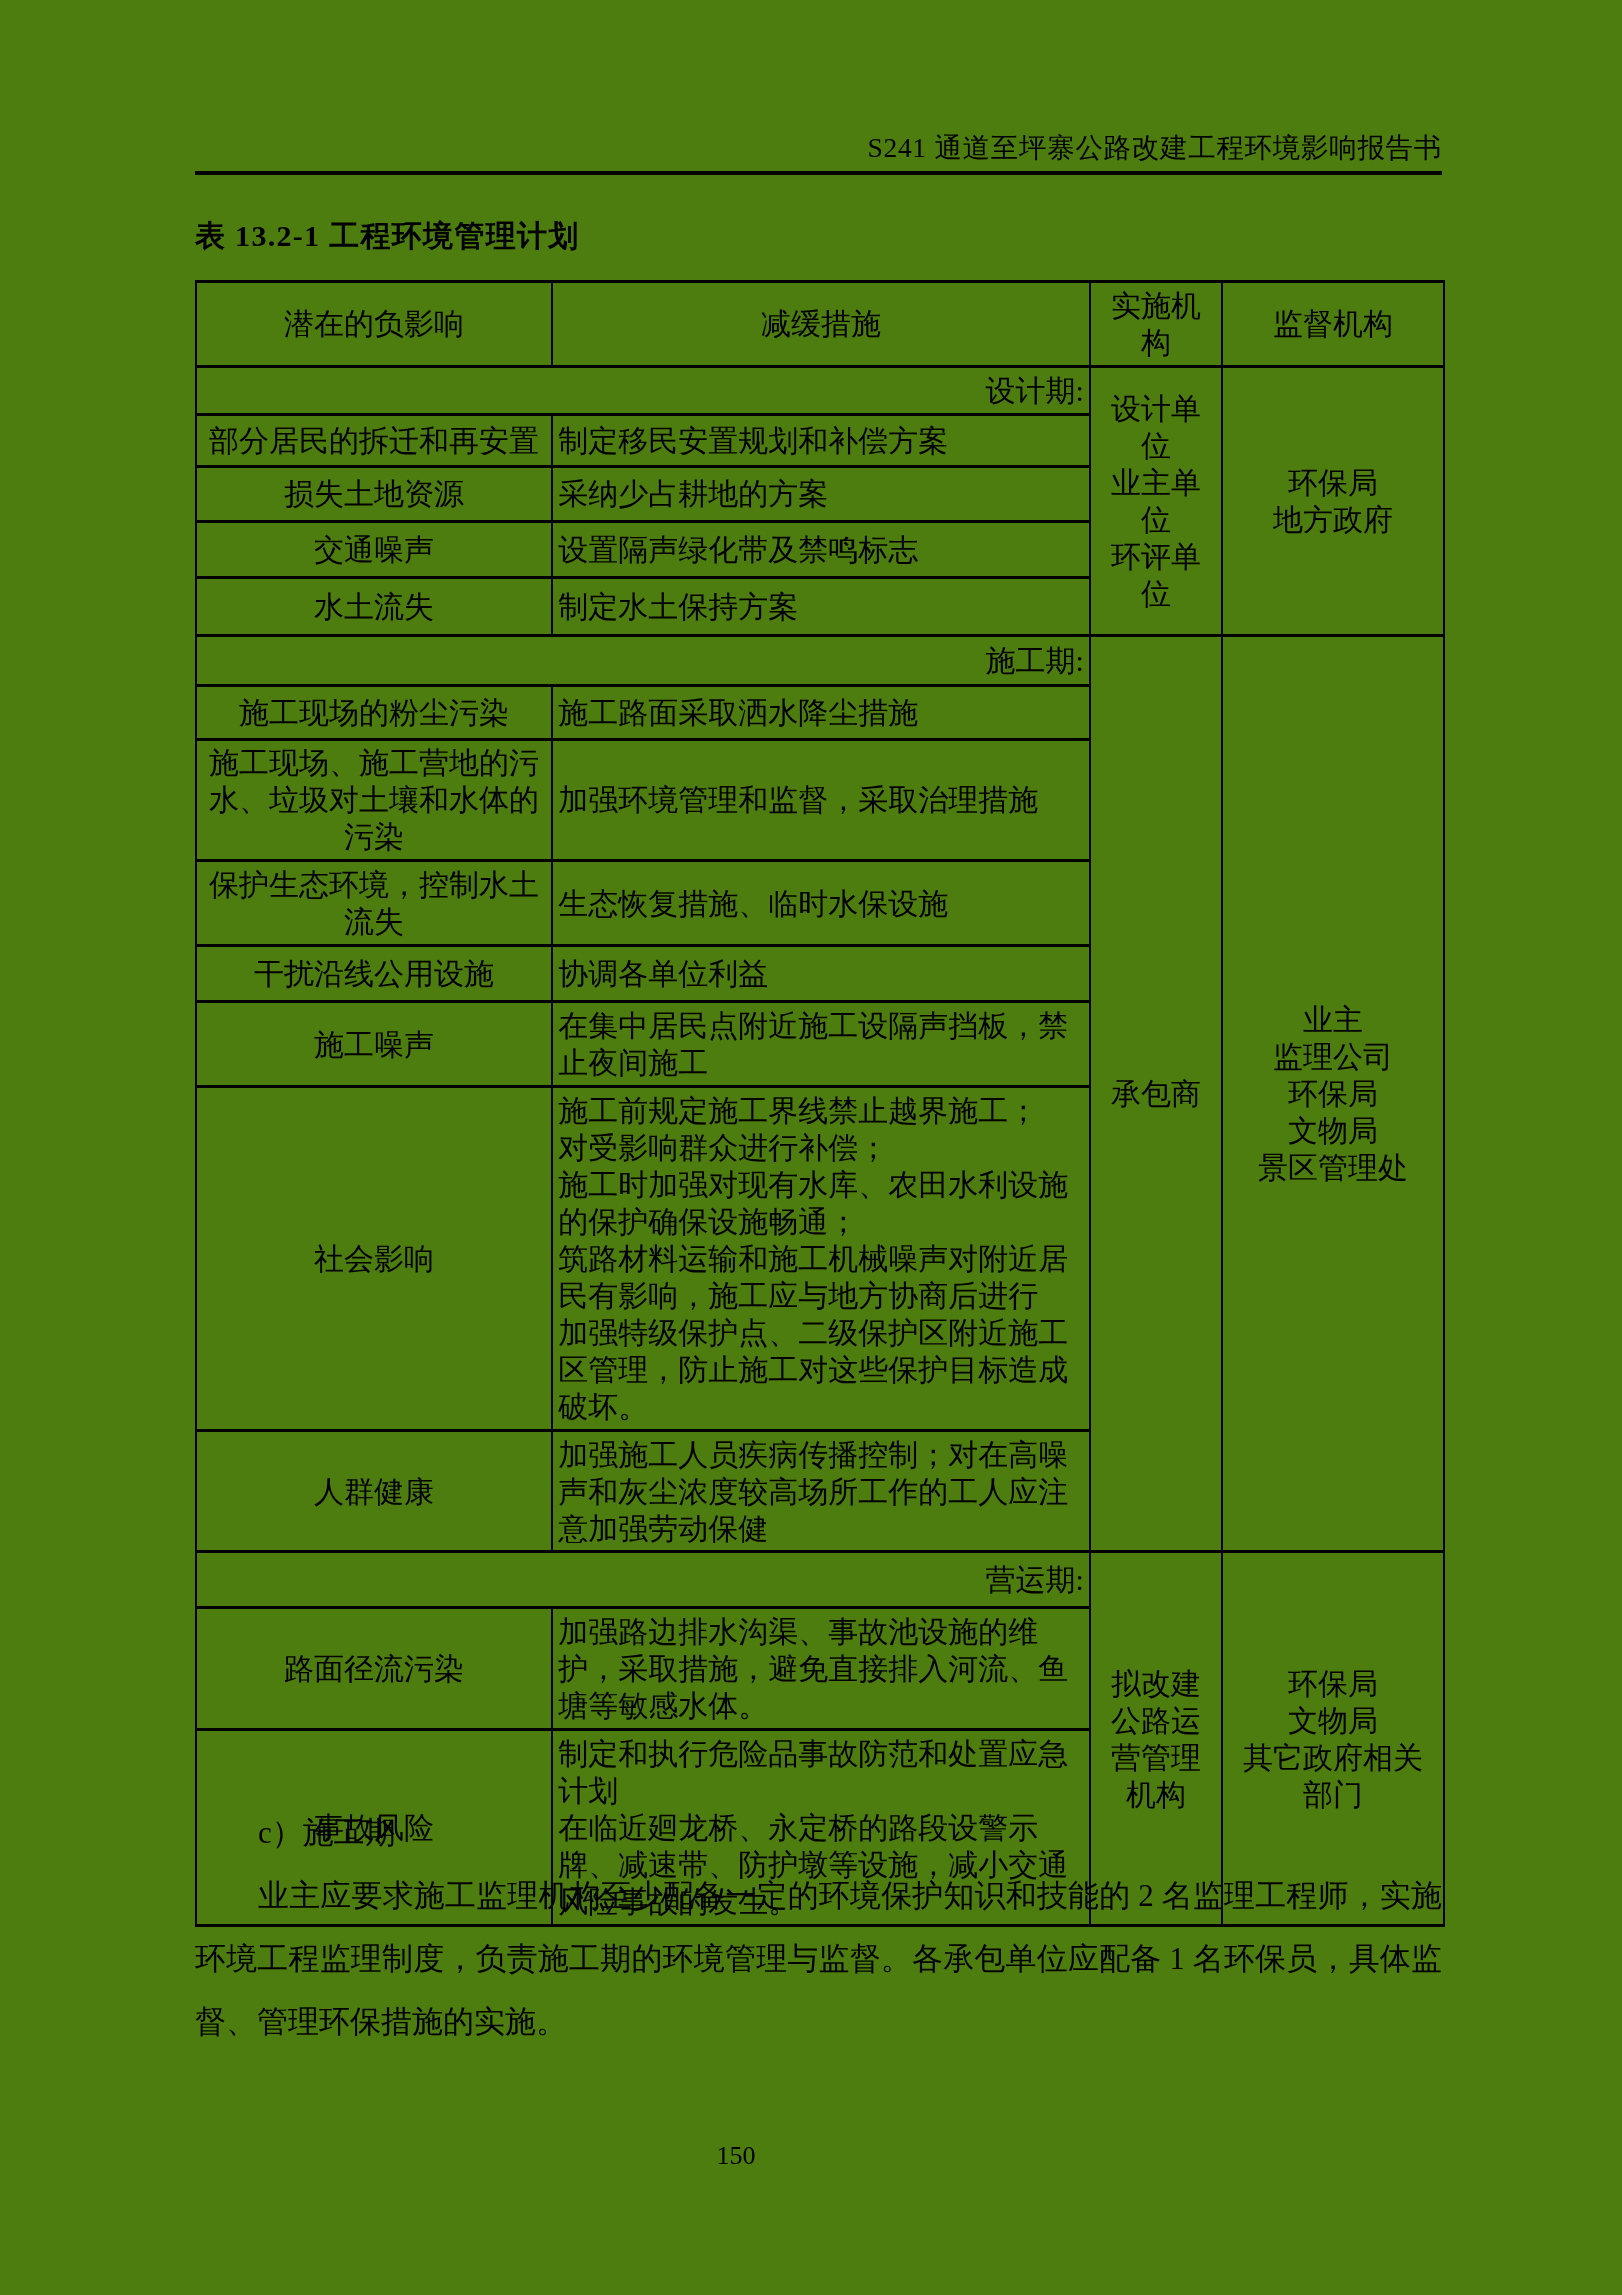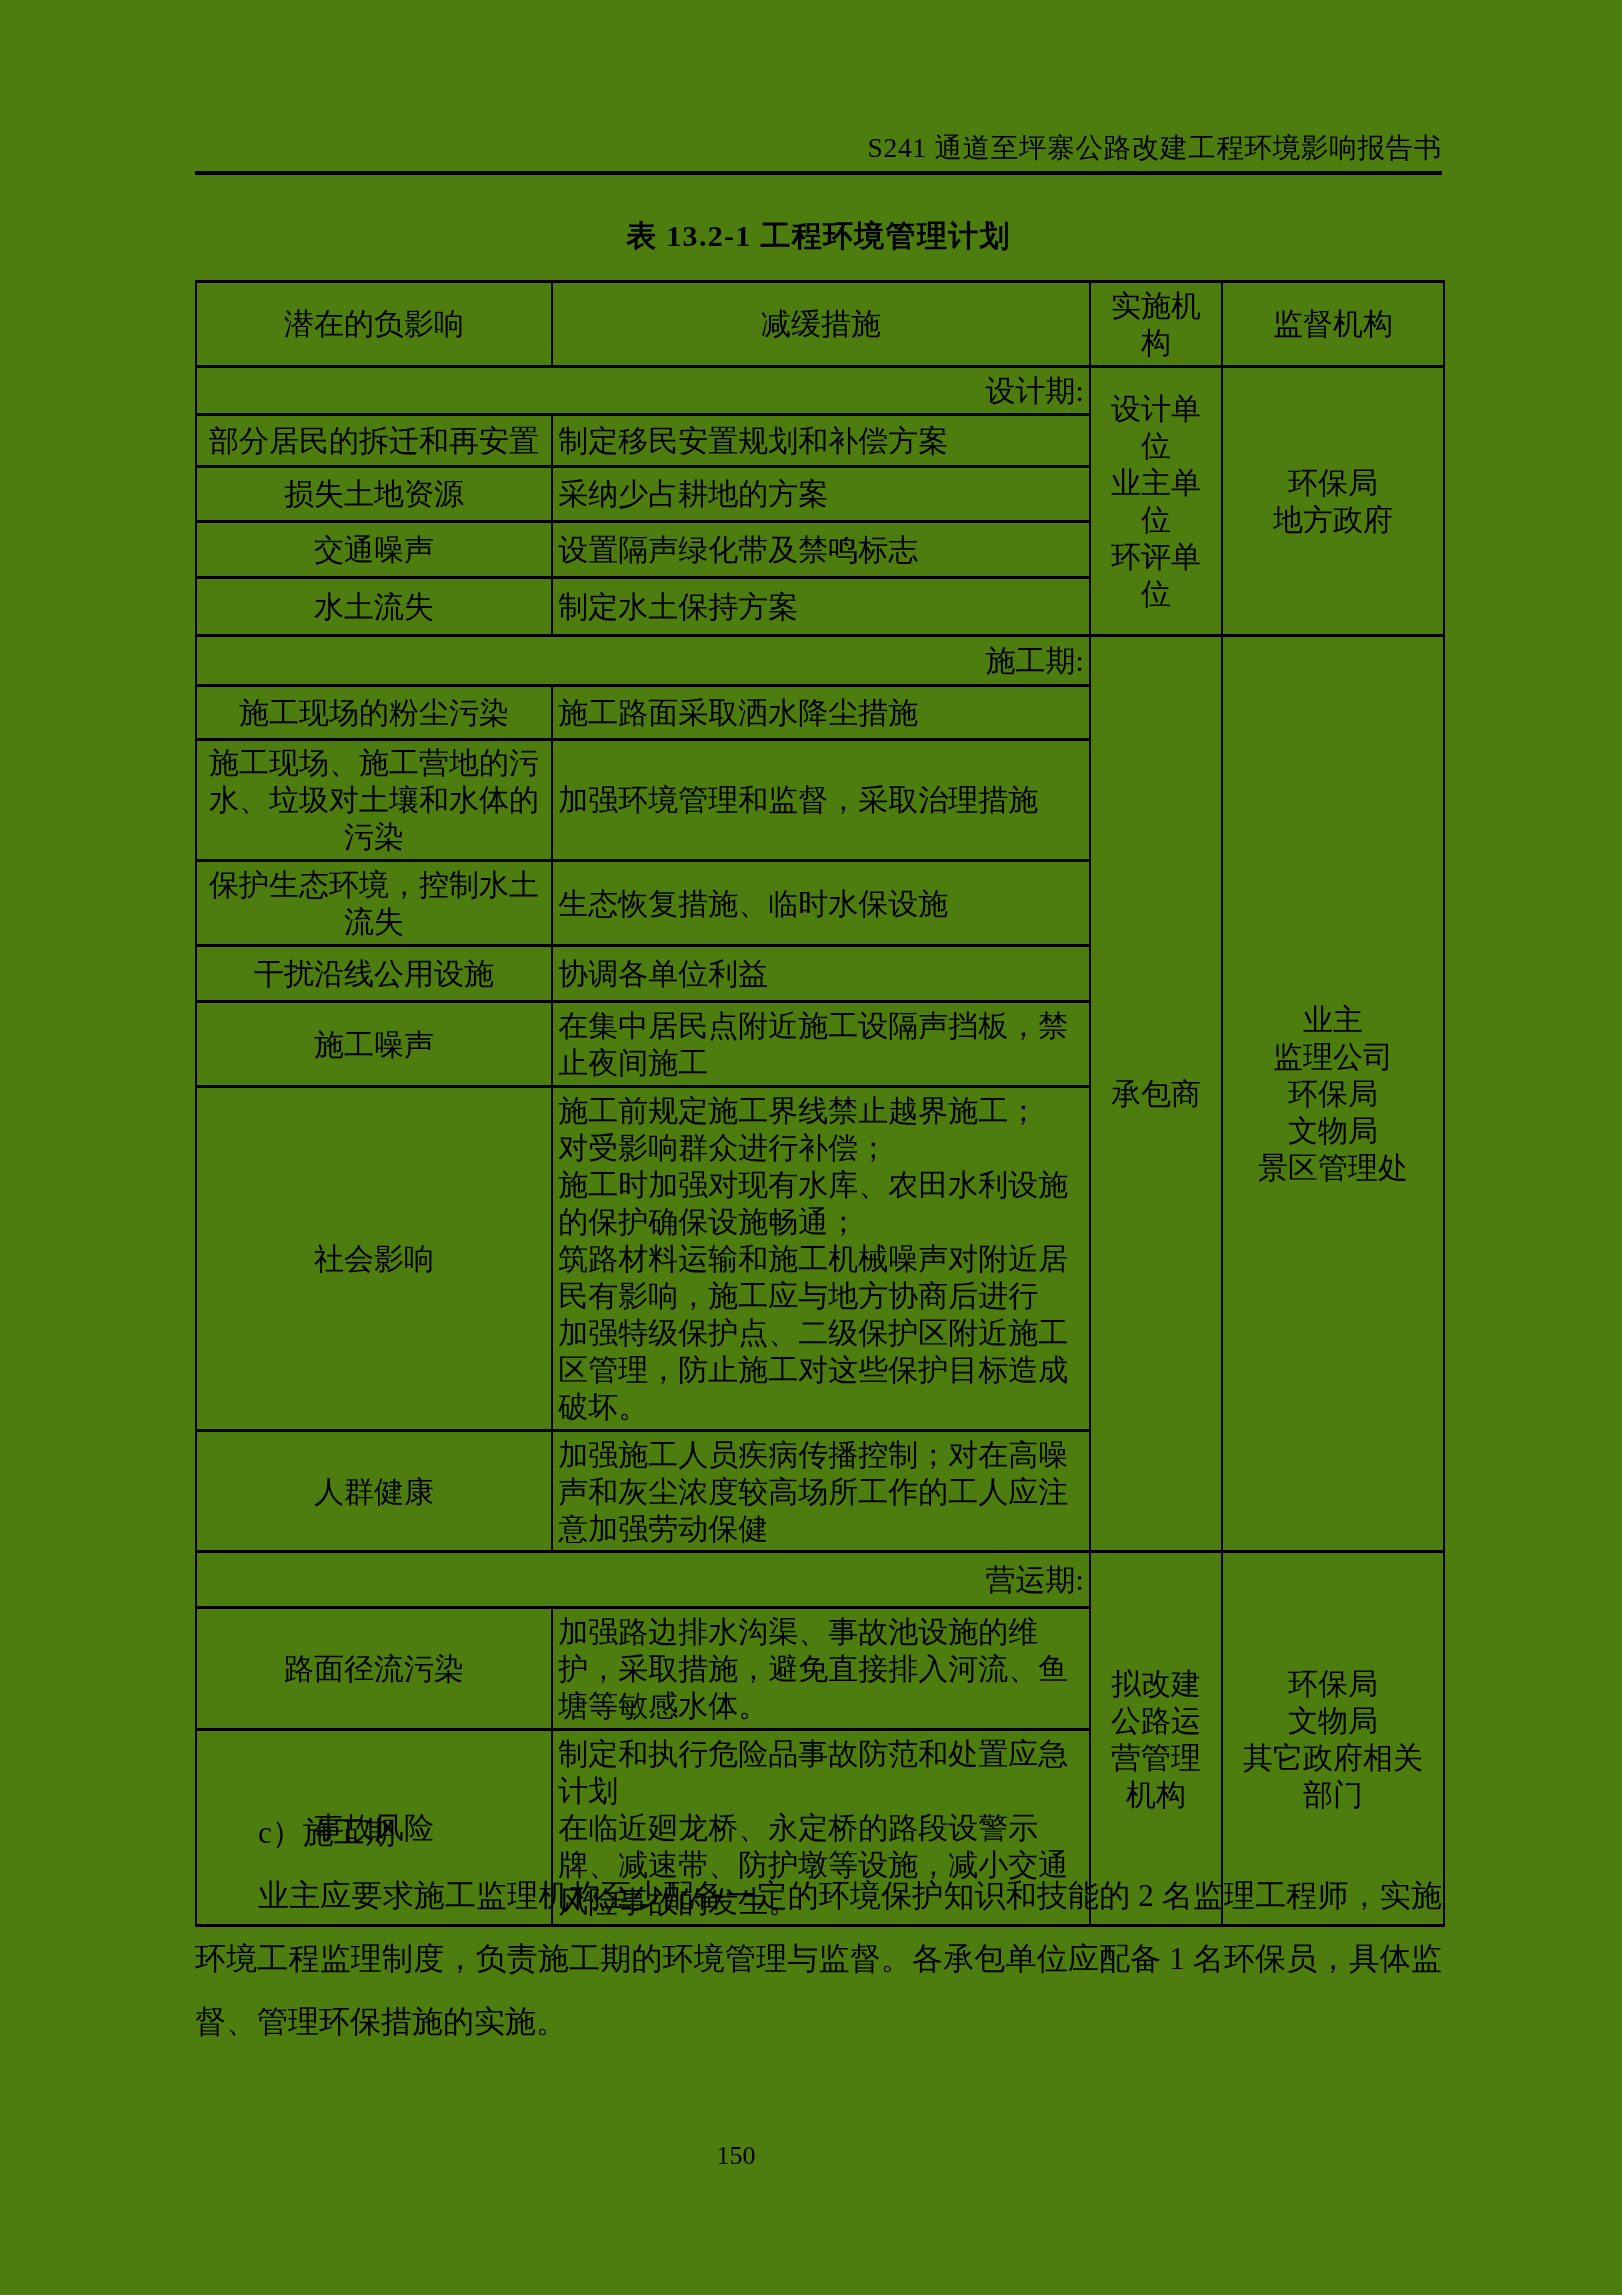--- a/index.html
+++ b/index.html
@@ -25,21 +25,21 @@
   .header-rule {
     position: absolute;
     left: 195px; top: 171px;
     width: 1247px; height: 3.9px;
     background: #000;
   }
   .table-title {
     position: absolute;
     left: 195px; top: 216px;
     width: 1247px;
-    text-align: center;
+    text-align: left;
     font-size: 30px;
     font-weight: bold;
     letter-spacing: 1.3px;
   }
   table.emp {
     position: absolute;
     left: 195px; top: 280px;
     width: 1247px;
     border-collapse: collapse;
     table-layout: fixed;

